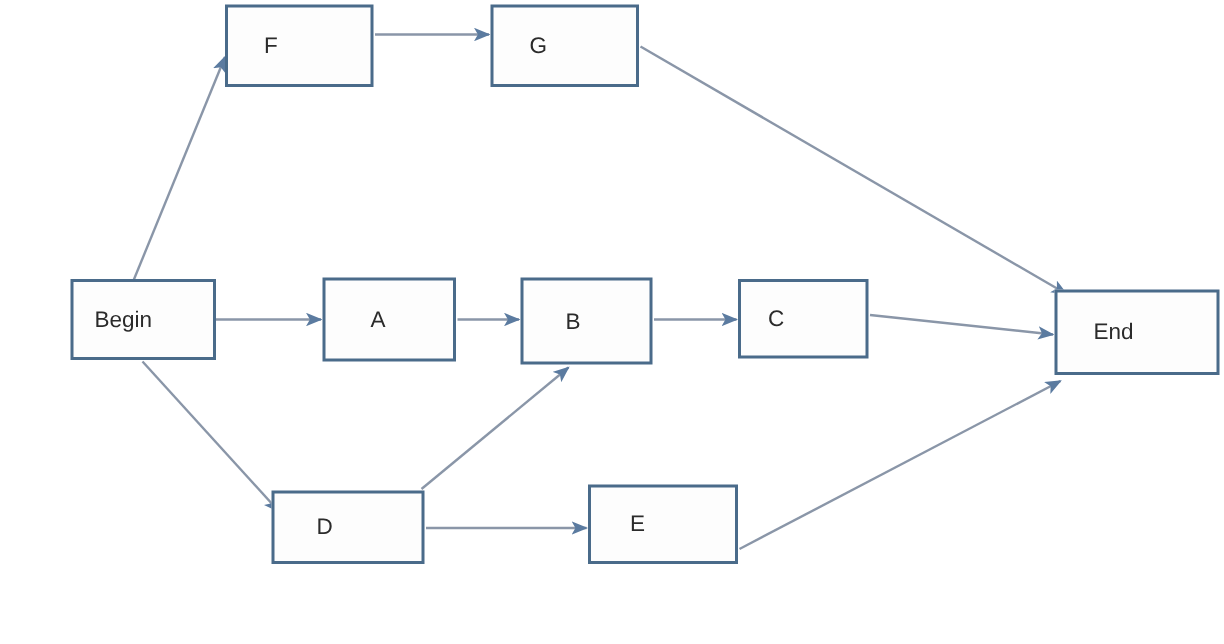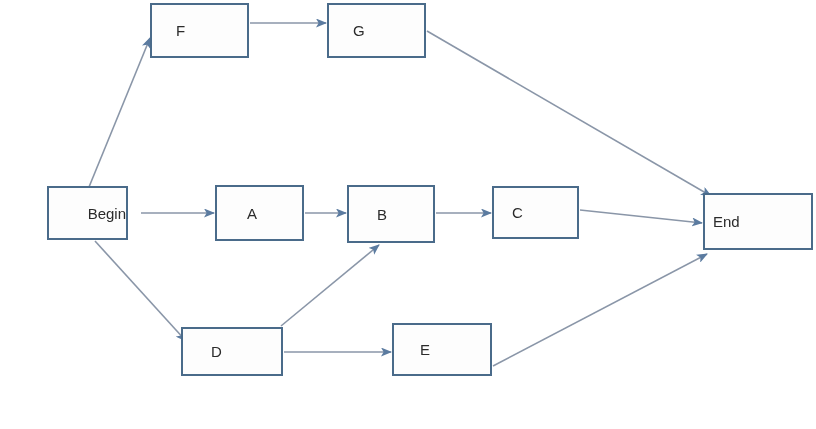--- a/index.html
+++ b/index.html
@@ -70,21 +70,21 @@
         <line x1="305" y1="213" x2="346" y2="213" stroke="#8a96a8" stroke-width="1.6" marker-end="url(#arrowhead)"></line>
         <line x1="436" y1="213" x2="491" y2="213" stroke="#8a96a8" stroke-width="1.6" marker-end="url(#arrowhead)"></line>
         <line x1="580" y1="210" x2="702" y2="223" stroke="#8a96a8" stroke-width="1.6" marker-end="url(#arrowhead)"></line>
         <line x1="95" y1="241" x2="186" y2="341" stroke="#8a96a8" stroke-width="1.6" marker-end="url(#arrowhead)"></line>
         <line x1="281" y1="326" x2="379" y2="245" stroke="#8a96a8" stroke-width="1.6" marker-end="url(#arrowhead)"></line>
         <line x1="284" y1="352" x2="391" y2="352" stroke="#8a96a8" stroke-width="1.6" marker-end="url(#arrowhead)"></line>
         <line x1="493" y1="366" x2="707" y2="254" stroke="#8a96a8" stroke-width="1.6" marker-end="url(#arrowhead)"></line>
       </g>
   </svg>
 
-  <div class="node" style="left: 47px; top: 186px; width: 81px; height: 54px; border-color: rgb(74, 107, 138); background: rgb(253, 253, 253); padding-left: 14px; justify-content: flex-end;">
+  <div class="node" style="left: 47px; top: 186px; width: 97px; height: 54px; border-color: rgb(74, 107, 138); background: rgb(253, 253, 253); padding-left: 14px;">
     <span class="node-label">Begin</span>
   </div>
   <div class="node" style="left: 150px; top: 3px; width: 99px; height: 55px; border-color: rgb(74, 107, 138); background: rgb(253, 253, 253); padding-left: 24px;">
     <span class="node-label">F</span>
   </div>
   <div class="node" style="left: 327px; top: 3px; width: 99px; height: 55px; border-color: rgb(74, 107, 138); background: rgb(253, 253, 253); padding-left: 24px;">
     <span class="node-label">G</span>
   </div>
   <div class="node" style="left: 215px; top: 185px; width: 89px; height: 56px; border-color: rgb(74, 107, 138); background: rgb(253, 253, 253); padding-left: 30px;">
     <span class="node-label">A</span>
@@ -94,18 +94,18 @@
   </div>
   <div class="node" style="left: 492px; top: 186px; width: 87px; height: 53px; border-color: rgb(74, 107, 138); background: rgb(253, 253, 253); padding-left: 18px;">
     <span class="node-label">C</span>
   </div>
   <div class="node" style="left: 181px; top: 327px; width: 102px; height: 49px; border-color: rgb(74, 107, 138); background: rgb(253, 253, 253); padding-left: 28px;">
     <span class="node-label">D</span>
   </div>
   <div class="node" style="left: 392px; top: 323px; width: 100px; height: 53px; border-color: rgb(74, 107, 138); background: rgb(253, 253, 253); padding-left: 26px;">
     <span class="node-label">E</span>
   </div>
-  <div class="node" style="left: 703px; top: 193px; width: 110px; height: 57px; border-color: rgb(74, 107, 138); background: rgb(253, 253, 253); padding-left: 8px;">
+  <div class="node" style="left: 703px; top: 193px; width: 110px; height: 57px; border-color: rgb(74, 107, 138); background: rgb(253, 253, 253); padding-left: 24px;">
     <span class="node-label">End</span>
   </div>
 
 
 </div>
 
 </body></html>

